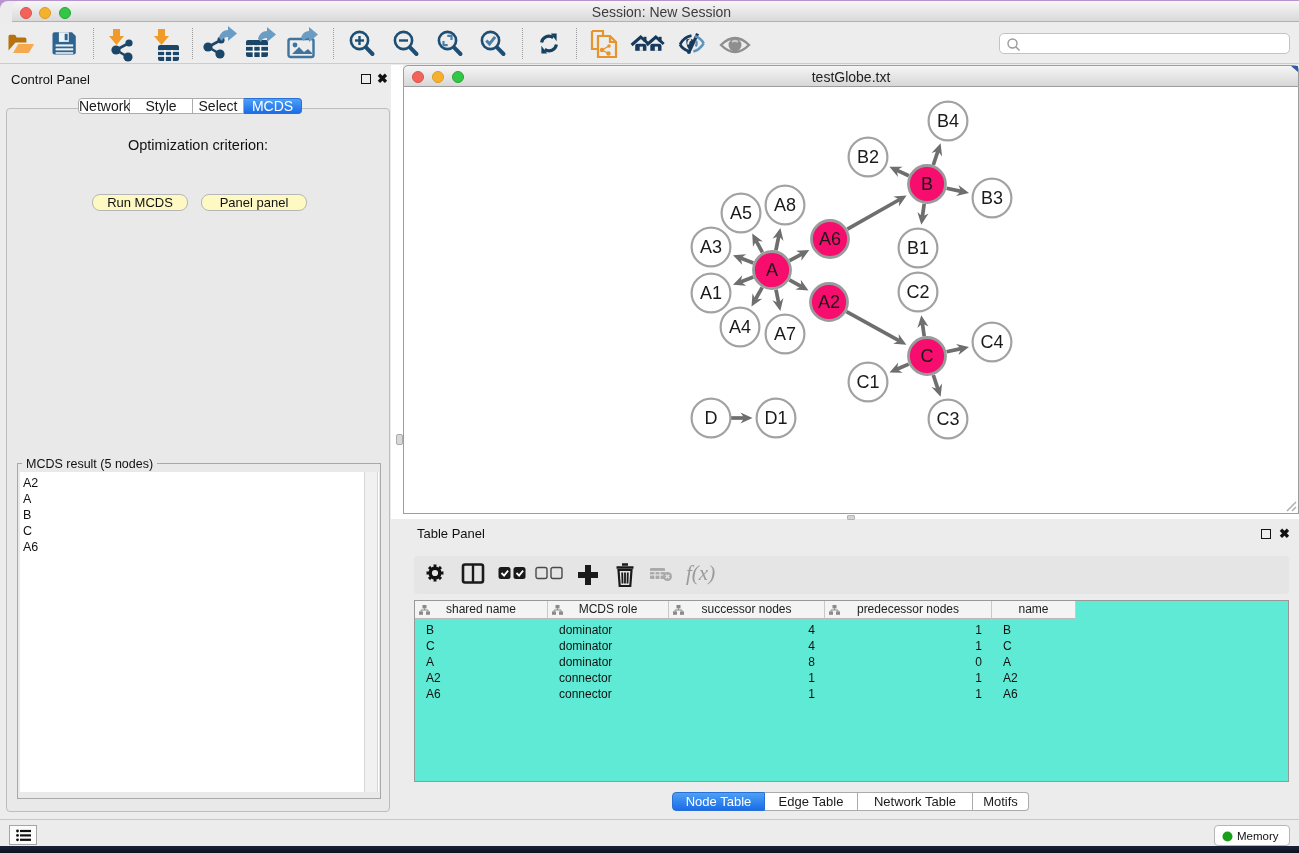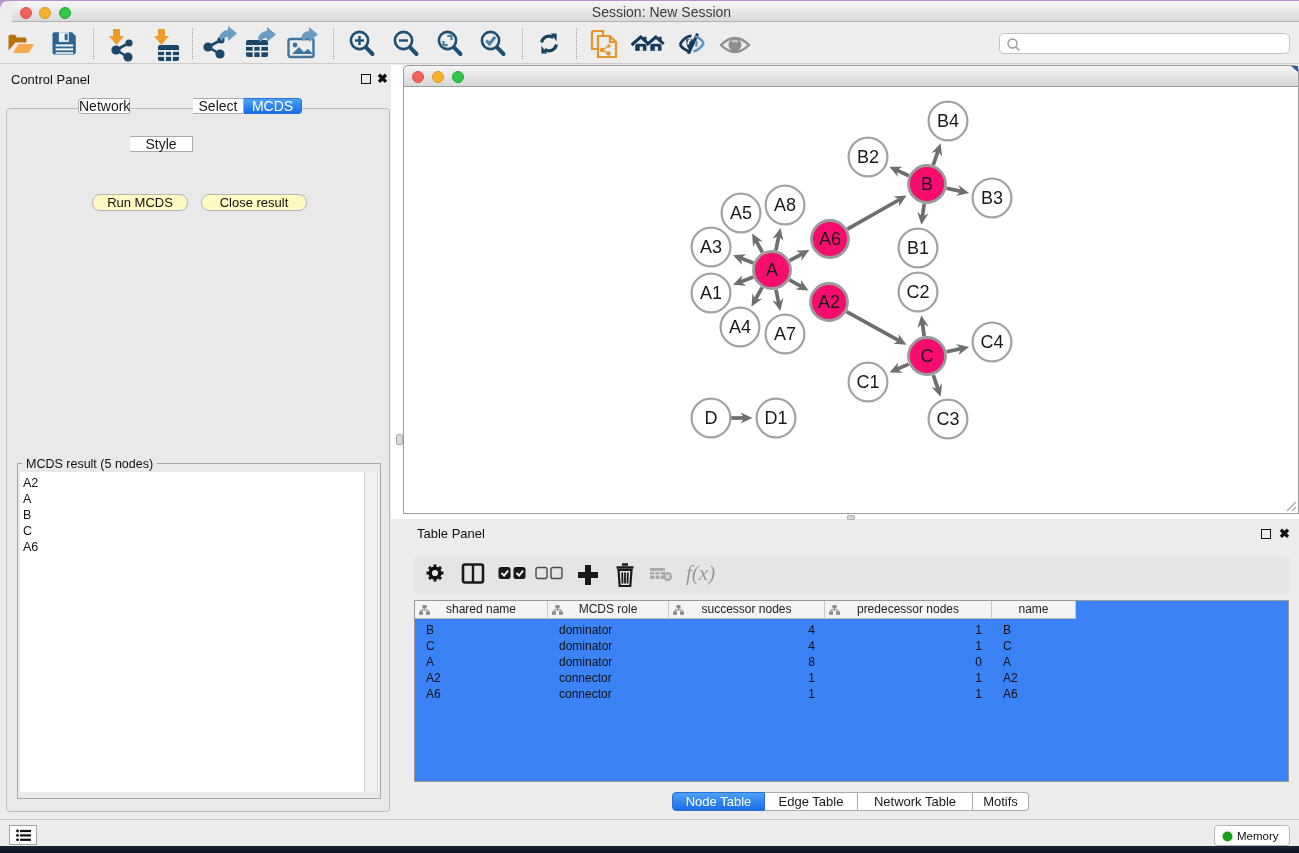--- a/index.html
+++ b/index.html
@@ -35,21 +35,21 @@
 .mlist { position:absolute; left:2px; top:8px; width:359px; height:320px; background:#ffffff; font-size:12.5px; color:#111; padding-top:3px; }
 .mlist div { padding-left:3px; height:16px; line-height:16px; }
 .mscroll { position:absolute; right:2px; top:8px; width:14px; height:320px; background:#f1f1f1; border-left:1px solid #d6d6d6; border-right:1px solid #d6d6d6; }
 
 .netwin-title { position:absolute; left:403px; top:64px; width:896px; height:22px; background:linear-gradient(#f5f5f5,#d7d7d7); border:1px solid #9d9d9d; border-radius:5px 5px 0 0; }
 .netcanvas { position:absolute; left:403px; top:86px; width:896px; height:427px; background:#ffffff; border:1px solid #9d9d9d; border-top:none; }
 .net-title-text { position:absolute; top:3px; width:100%; text-align:center; font-size:14px; color:#222; }
 
 .tp-title { position:absolute; left:417px; top:525px; font-size:13px; color:#111; }
 .tp-toolbar { position:absolute; left:414px; top:555px; width:875px; height:38px; background:#e5e5e5; border-radius:4px; }
-.tp-table { position:absolute; left:414px; top:599px; width:875px; height:182px; background:#3b82f6; border:1px solid #989898; }
+.tp-table { position:absolute; left:414px; top:599px; width:875px; height:182px; background:#5eead4; border:1px solid #989898; }
 .thead { position:absolute; left:0; top:0; height:18px; display:flex; }
 .th { height:18px; background:#f4f4f4; border-right:1px solid #c9c9c9; border-bottom:1px solid #b9b9b9; font-size:12px; color:#222; position:relative; text-align:center; line-height:17px; }
 .trow { position:absolute; font-size:12px; color:#111; height:16px; line-height:16px; }
 
 .statusbar { position:absolute; left:0; top:818px; width:1299px; height:27px; background:#ececec; border-top:1px solid #c8c8c8; }
 .memBtn { position:absolute; right:9px; top:5px; width:76px; height:21px; background:#ffffff; border:1px solid #b6b6b6; border-radius:4px; font-size:11.5px; color:#111; }
 .listBtn { position:absolute; left:9px; top:5px; width:28px; height:20px; background:#fcfcfc; border:1px solid #a5a5a5; }
 </style>
 </head>
 <body>
@@ -235,26 +235,27 @@
       </svg>
     </div>
   </div>
 
   <div class="cp-title">Control Panel</div>
   <div class="float-sq" style="left:361px; top:73px;"></div>
   <div class="close-x" style="left:377px; top:73px;">✖</div>
   <div class="cp-panel"></div>
   <div class="tabbar" style="left:78px; top:97px;">
     <div class="tab" style="width:52px;">Network</div>
-    <div class="tab" style="width:63px;margin-top:38px;">Style</div>
+    <div class="tab" style="width:63px;">Style</div>
     <div class="tab" style="width:51px;">Select</div>
     <div class="tab sel" style="width:58px;">MCDS</div>
   </div>
+  <div class="opt-label">Optimization criterion:</div>
   <div class="btn" style="left:92px; width:96px;">Run MCDS</div>
-  <div class="btn" style="left:201px; width:106px;">Close result</div>
+  <div class="btn" style="left:201px; width:106px;">Panel panel</div>
   <div class="groupbox">
     <div class="grouplabel">MCDS result (5 nodes)</div>
     <div class="mlist">
         <div>A2</div>
         <div>A</div>
         <div>B</div>
         <div>C</div>
         <div>A6</div>
       </div>
     <div class="mscroll"></div>
@@ -263,20 +264,21 @@
   <div style="position:absolute; left:391px; top:64px; width:12px; height:454px; background:#ffffff;"></div>
   <div style="position:absolute; left:403px; top:513px; width:896px; height:5px; background:#ffffff;"></div>
 
   <div style="position:absolute; left:396px; top:433px; width:7px; height:11px; background:#d8d8d8; border:1px solid #ababab; border-radius:2px;"></div>
   <div style="position:absolute; left:847px; top:514px; width:8px; height:5px; background:#d4d4d4; border:1px solid #b5b5b5; border-radius:1px;"></div>
 
   <div class="netwin-title">
     <div class="tl" style="left:8px; top:5px; background:#f3635b; border:0.5px solid #d9534b;"></div>
     <div class="tl" style="left:28px; top:5px; background:#f5b02e; border:0.5px solid #dd9b22;"></div>
     <div class="tl" style="left:48px; top:5px; background:#33c748; border:0.5px solid #27a636;"></div>
+    <div class="net-title-text">testGlobe.txt</div>
     <svg style="position:absolute; right:0; top:0;" width="7" height="6">
         <polygon points="7,0 0,0 7,6" fill="#2e5ca8"></polygon>
       </svg>
   </div>
   <div class="netcanvas">
     <svg width="894" height="426" id="graphsvg">
 <g stroke="#6e6e6e" stroke-width="3.7">
 <line x1="358.4" y1="165.4" x2="352.0" y2="153.7"></line>
 <line x1="371.9" y1="163.4" x2="374.8" y2="148.9"></line>
 <line x1="349.3" y1="175.9" x2="336.5" y2="171.1"></line>

